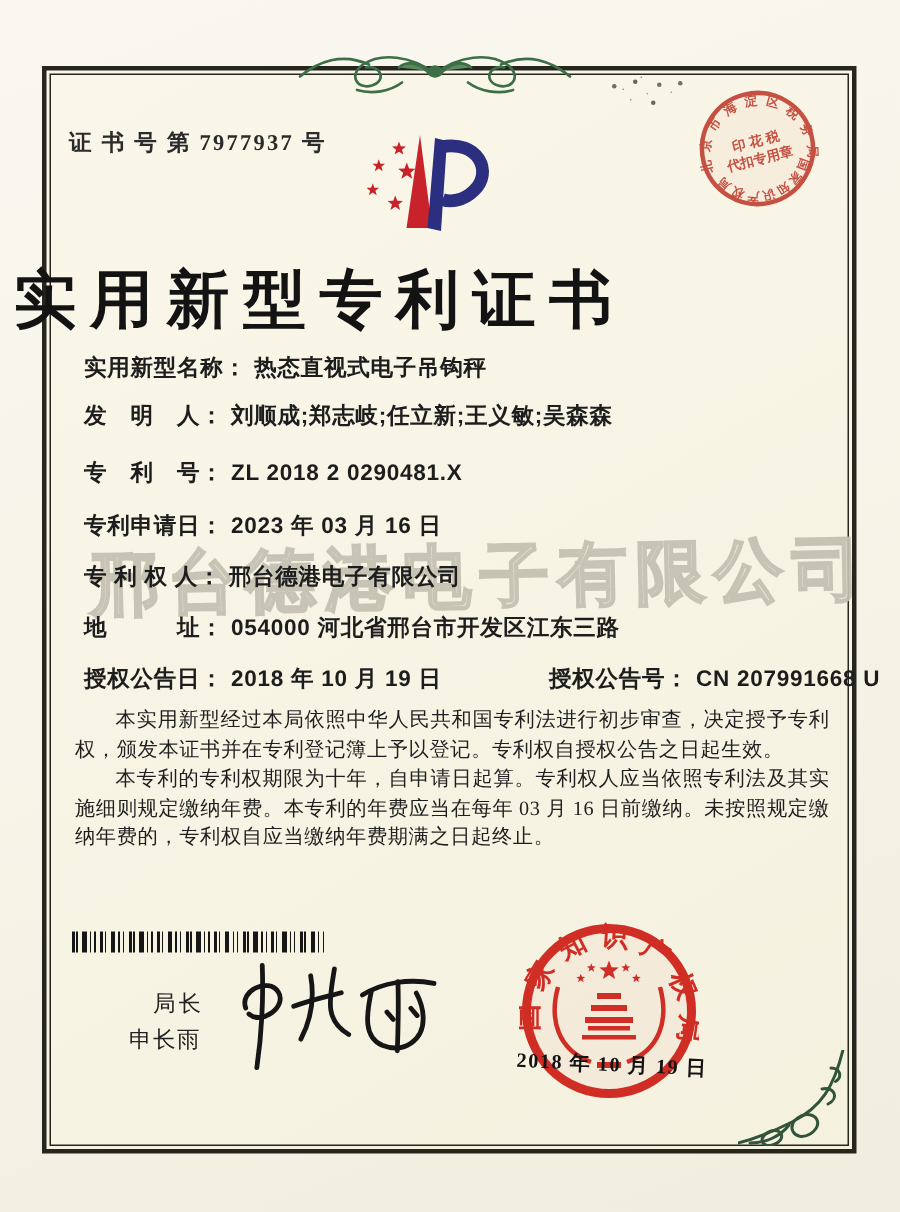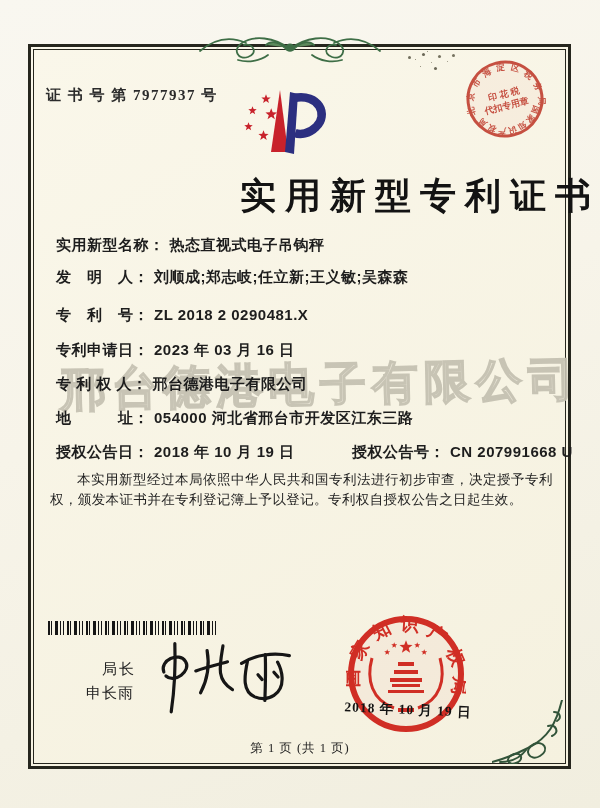--- a/index.html
+++ b/index.html
@@ -21,31 +21,31 @@
     font-weight:600;color:#2b2b2b;z-index:2;
   }
   .tax-stamp{position:absolute;left:460px;top:54px;width:90px;height:90px;opacity:.88;z-index:2;}
   .speckle{position:absolute;left:408px;top:56px;width:3px;height:3px;border-radius:50%;
     background:#44412f;opacity:.75;z-index:2;
     box-shadow:6px 2px 0 -1px #55503a,14px -3px 0 0 #3b3827,22px 5px 0 -1px #6a6450,
       30px -1px 0 0 #4a4733,11px 9px 0 -1px #55503a,26px 11px 0 0 #3b3827,
       38px 4px 0 -1px #6a6450,44px -2px 0 0 #4a4733,18px -6px 0 -1px #55503a;}
   .logo{position:absolute;left:243px;top:88px;width:94px;height:68px;z-index:2;}
   .title{
-    position:absolute;left:0;right:0;top:172px;text-align:right;
-    font-size:36px;font-weight:700;letter-spacing:9px;padding-left:9px;color:#131313;z-index:2;
+    position:absolute;left:0;right:0;top:172px;text-align:left;
+    font-size:42px;font-weight:700;letter-spacing:9px;padding-left:9px;color:#131313;z-index:2;
   }
   .fields{position:absolute;left:0;top:0;width:100%;z-index:2;}
   .row{
     position:absolute;left:56px;right:36px;
     font-family:"Liberation Sans","DejaVu Sans",sans-serif;
     font-size:15px;font-weight:600;color:#1d1d1d;letter-spacing:.5px;white-space:nowrap;
   }
   .row .lbl{margin-right:5px;}
-  .row2-right{position:absolute;left:296px;top:0;}
+  .row2-right{position:absolute;left:310px;top:0;}
   .watermark{
     position:absolute;left:60px;top:354px;z-index:1;white-space:nowrap;
     font-family:"Liberation Sans","DejaVu Sans",sans-serif;
     font-size:46px;font-weight:700;letter-spacing:6px;
     color:#e9e5d6;-webkit-text-stroke:1.5px #c4c0b1;
     transform:rotate(-1.2deg);opacity:.92;
   }
   .paragraphs{
     position:absolute;left:50px;top:470px;width:503px;z-index:2;
     font-size:13.5px;line-height:19.5px;text-align:justify;color:#1f1f1f;letter-spacing:.4px;
@@ -162,20 +162,21 @@
     <div class="row" style="top:443px">
       <span class="lbl">授权公告日：</span><span>2018 年 10 月 19 日</span>
       <span class="row2-right">
         <span class="lbl">授权公告号：</span><span>CN 207991668 U</span>
       </span>
     </div>
   </div>
 
   <div class="paragraphs">
     <p>本实用新型经过本局依照中华人民共和国专利法进行初步审查，决定授予专利权，颁发本证书并在专利登记簿上予以登记。专利权自授权公告之日起生效。</p>
+    <p>本专利的专利权期限为十年，自申请日起算。专利权人应当依照专利法及其实施细则规定缴纳年费。本专利的年费应当在每年 03 月 16 日前缴纳。未按照规定缴纳年费的，专利权自应当缴纳年费期满之日起终止。</p>
   </div>
 
   <div class="barcode"></div>
 
   <div class="sig-title">局长</div>
   <div class="sig-name">申长雨</div>
   <svg class="signature" viewBox="0 0 152 80">
     <g stroke="#161616" stroke-width="3.2" fill="none" stroke-linecap="round" stroke-linejoin="round">
       <path d="M18,34 C14,22 34,14 40,24 C46,34 28,46 20,38"></path>
       <path d="M30,6 C30,28 28,52 24,74"></path>
@@ -220,15 +221,14 @@
     <g stroke="#32543a" stroke-width="2" fill="none" stroke-linecap="round">
       <path d="M70,0 C64,24 56,38 36,48 C20,56 8,60 0,62"></path>
       <path d="M42,44 c10,-4 16,6 6,12 c-10,6 -18,-6 -6,-12"></path>
       <path d="M22,54 c8,-2 10,6 2,9 c-8,3 -12,-5 -2,-9"></path>
       <path d="M56,26 c8,-2 12,6 4,10"></path>
       <path d="M62,12 c6,0 8,6 3,9"></path>
       <path d="M34,50 C28,58 18,62 8,62"></path>
     </g>
   </svg>
 
-  <div class="footer">第 1 页 (共 1 页)</div>
 
 </div>
 
 </body></html>

